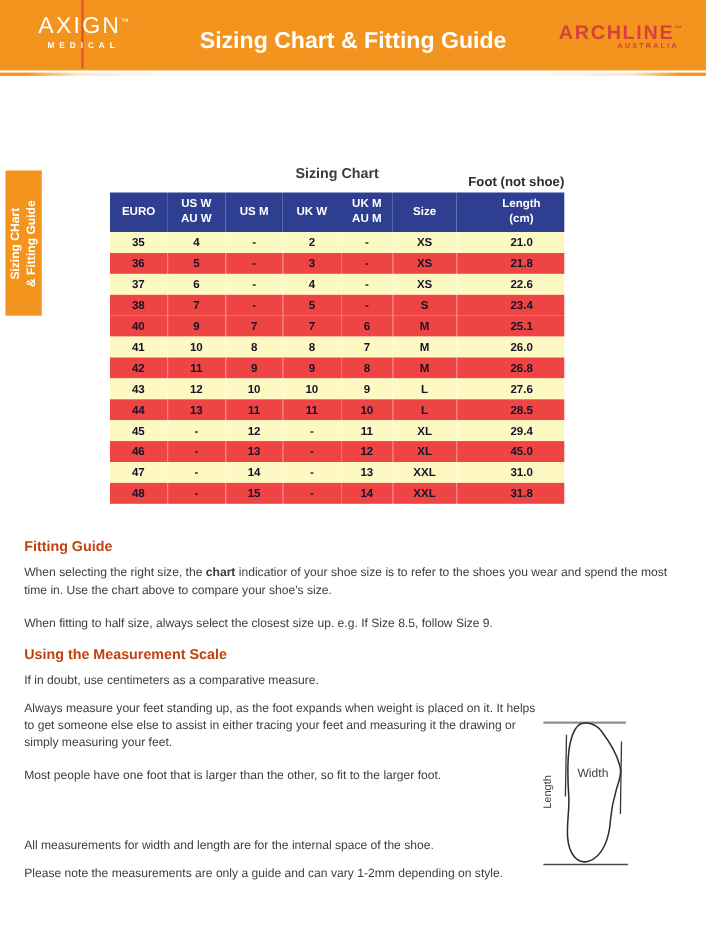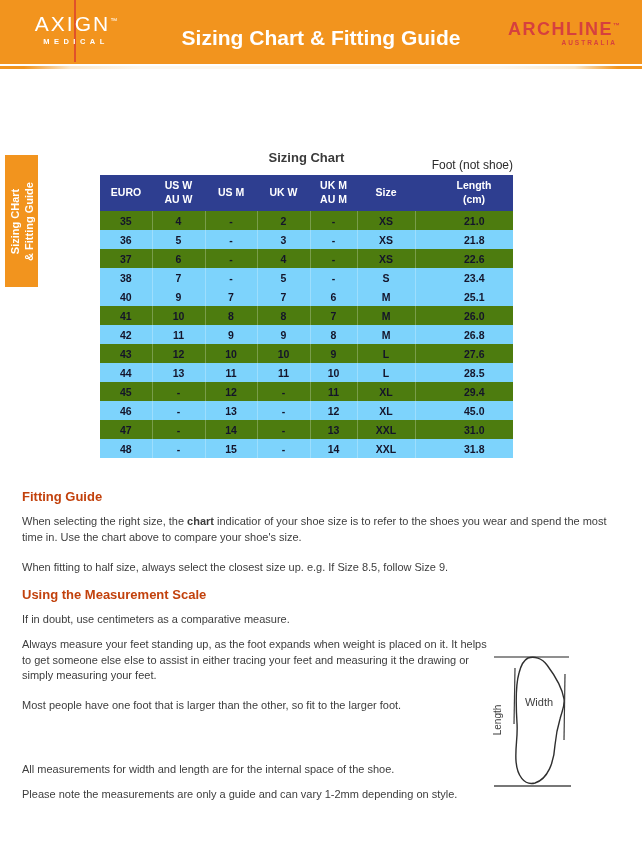--- a/index.html
+++ b/index.html
@@ -28,30 +28,30 @@
   .side-tab-inner{position:absolute;left:-49.5px;top:49.5px;width:132px;height:33px;
     transform:rotate(-90deg);display:flex;flex-direction:column;align-items:center;
     justify-content:center;color:#fff;font-weight:700;font-size:11px;line-height:1.25;
     text-align:center;white-space:nowrap;}
 
   
   .chart{position:absolute;left:100px;top:149px;width:413px;}
   .chart-head{position:relative;height:26px;}
   .chart-title{position:absolute;left:0;right:0;top:1px;text-align:center;
     font-size:13px;font-weight:700;color:#3a3a3a;}
-  .chart-note{position:absolute;right:0;top:9px;font-size:12px;font-weight:400;color:#2b2b2b;}
+  .chart-note{position:absolute;right:0;top:9px;font-size:12px;font-weight:700;color:#2b2b2b;}
   table.size-table{border-collapse:collapse;width:413px;table-layout:fixed;}
   .size-table th{background:#2E3E90;color:#fff;font-size:10.5px;font-weight:700;height:36px;
     text-align:center;vertical-align:middle;line-height:1.3;padding:0;}
   .size-table th:last-child,.size-table td:last-child{padding-left:20px;}
   .size-table td{height:19px;font-size:10.5px;font-weight:700;color:#14142a;
     text-align:center;vertical-align:middle;padding:0;}
   .size-table td+td{border-left:1px solid rgba(255,255,255,0.25);}
-  .size-table tr.odd td{background:#4d7c0f;}
-  .size-table tr.even td{background:#7dd3fc;}
+  .size-table tr.odd td{background:#fef9c3;}
+  .size-table tr.even td{background:#ef4444;}
 
   
   .h-center{position:absolute;left:22px;width:570px;text-align:left;
     font-size:13px;font-weight:700;color:#c2410c;}
   .para{position:absolute;left:22px;font-size:11px;line-height:15.5px;color:#3d3d3d;}
   #p-select{top:514px;width:598px;}
   #p-half{top:560px;width:598px;}
   #p-doubt{top:612px;width:598px;}
   #p-standing{top:637px;width:468px;}
   #p-larger{top:698px;width:520px;}

